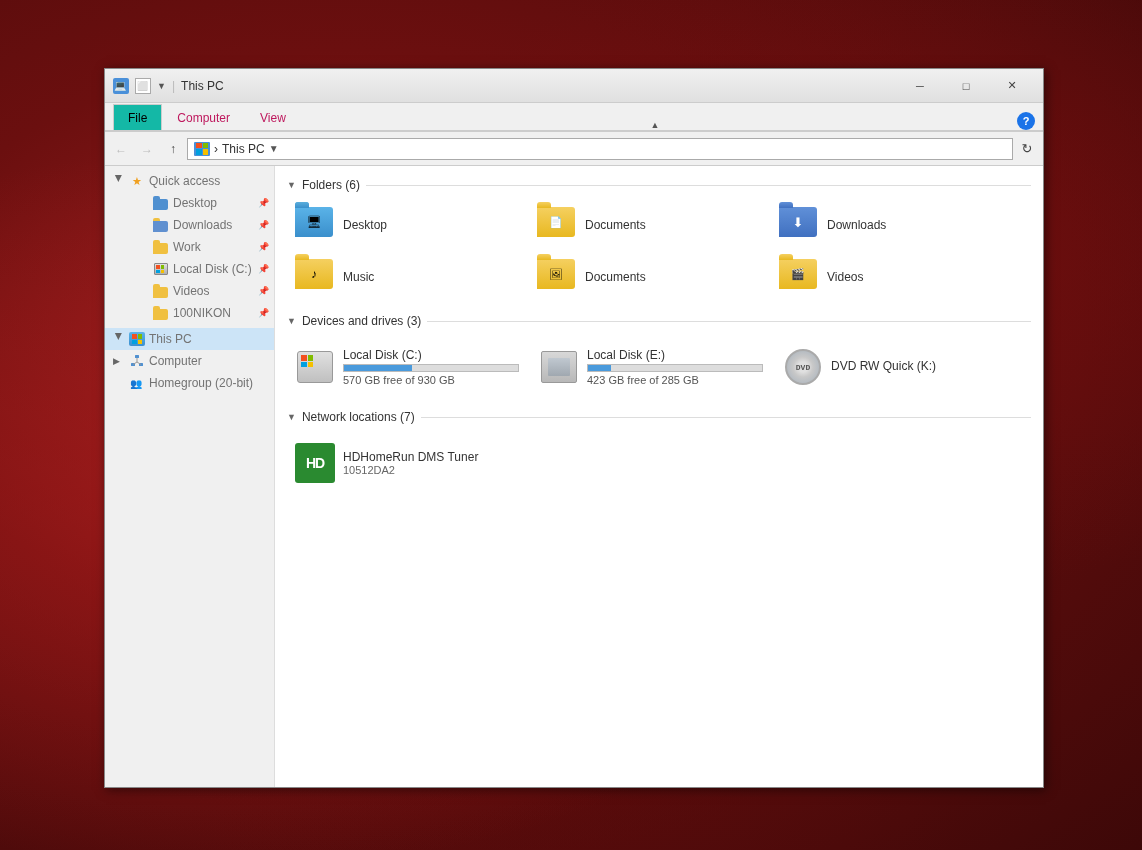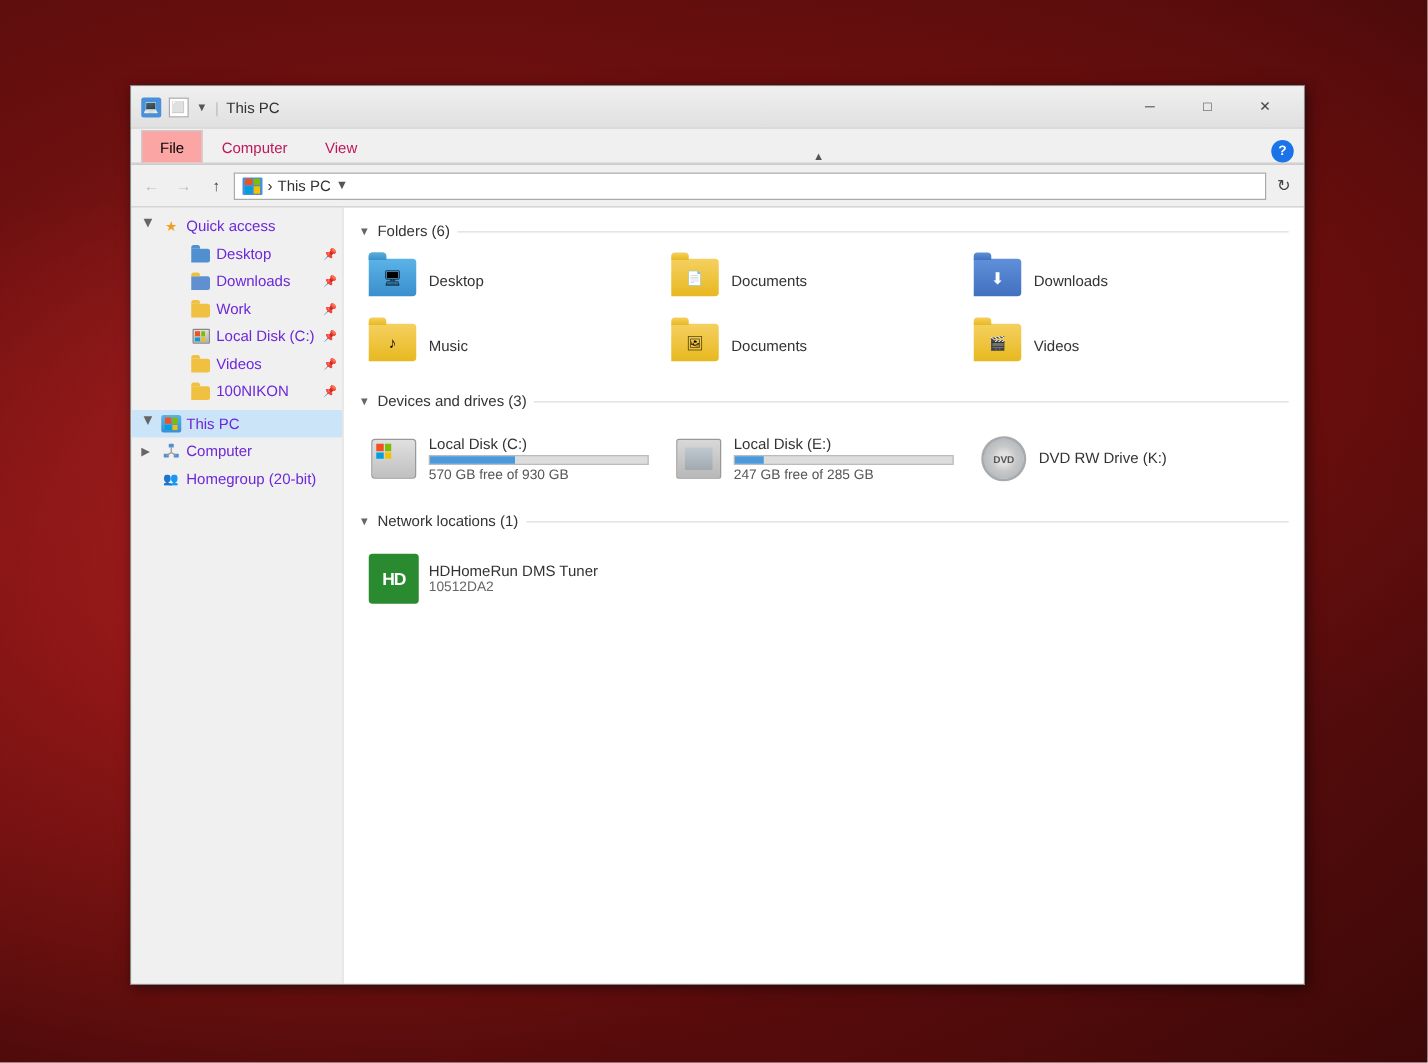--- a/index.html
+++ b/index.html
@@ -125,21 +125,21 @@
       cursor: pointer;
       border: 1px solid transparent;
       border-bottom: none;
       background: transparent;
       color: #be185d;
       height: 26px;
       display: flex;
       align-items: center;
     }
     .ribbon-tab.active {
-      background: #fca5a5;
+      background: #14b8a6;
       border-color: #ccc;
       border-bottom-color: white;
       color: #000;
       margin-top: 12px;
     }
     .ribbon-tab-help {
       margin-left: auto;
       width: 18px;
       height: 18px;
       border-radius: 50%;
@@ -274,21 +274,21 @@
     .sidebar-icon {
       width: 16px;
       height: 16px;
       flex-shrink: 0;
       display: flex;
       align-items: center;
       justify-content: center;
     }
     .sidebar-label {
       font-size: 12px;
-      color: #6d28d9;
+      color: #737373;
       overflow: hidden;
       text-overflow: ellipsis;
     }
     .pin-icon {
       margin-left: auto;
       font-size: 9px;
       color: #777;
       flex-shrink: 0;
     }
     .icon-this-pc {
@@ -484,20 +484,21 @@
       height: 36px;
       border-radius: 50%;
       background: radial-gradient(circle at center, #e0e0e0 5px, #c8c8c8 10px, #b0b8c0 18px);
       border: 2px solid #aaa;
       display: flex;
       align-items: center;
       justify-content: center;
       font-size: 8px;
       font-weight: bold;
       color: #555;
+      font-family: Liberation Mono, monospace;
     }
 
     
     .network-item {
       width: 240px;
       height: 62px;
       display: flex;
       align-items: center;
       gap: 8px;
       padding: 6px 8px;
@@ -854,38 +855,38 @@
           <div class="drive-icon">
             <div style="width:36px;height:32px;background:linear-gradient(to bottom,#d8d8d8,#b8b8b8);border:1px solid #999;border-radius:2px;display:flex;align-items:center;justify-content:center;">
               <div style="width:22px;height:18px;background:linear-gradient(to bottom,#c0c8d0,#a0a8b0);border-radius:1px;"></div>
             </div>
           </div>
           <div class="drive-info">
             <div class="drive-name">Local Disk (E:)</div>
             <div class="drive-bar-container">
               <div class="drive-bar-fill" style="width:13%"></div>
             </div>
-            <div class="drive-free">247 GB free of 285 GB</div>
+            <div class="drive-free">423 GB free of 285 GB</div>
           </div>
         </div>
 
         <div class="drive-item">
           <div class="drive-icon">
             <div class="dvd-icon">DVD</div>
           </div>
           <div class="drive-info">
-            <div class="drive-name">DVD RW Drive (K:)</div>
+            <div class="drive-name">DVD RW Quick (K:)</div>
           </div>
         </div>
 
       </div>
 
       <div class="section-header">
         <span class="section-chevron">▼</span>
-        <span class="section-title">Network locations (1)</span>
+        <span class="section-title">Network locations (7)</span>
         <div class="section-header-line"></div>
       </div>
 
       <div class="drives-grid">
 
         <div class="network-item">
           <div class="hd-icon">HD</div>
           <div>
             <div class="network-label">HDHomeRun DMS Tuner</div>
             <div class="network-sublabel">10512DA2</div>

